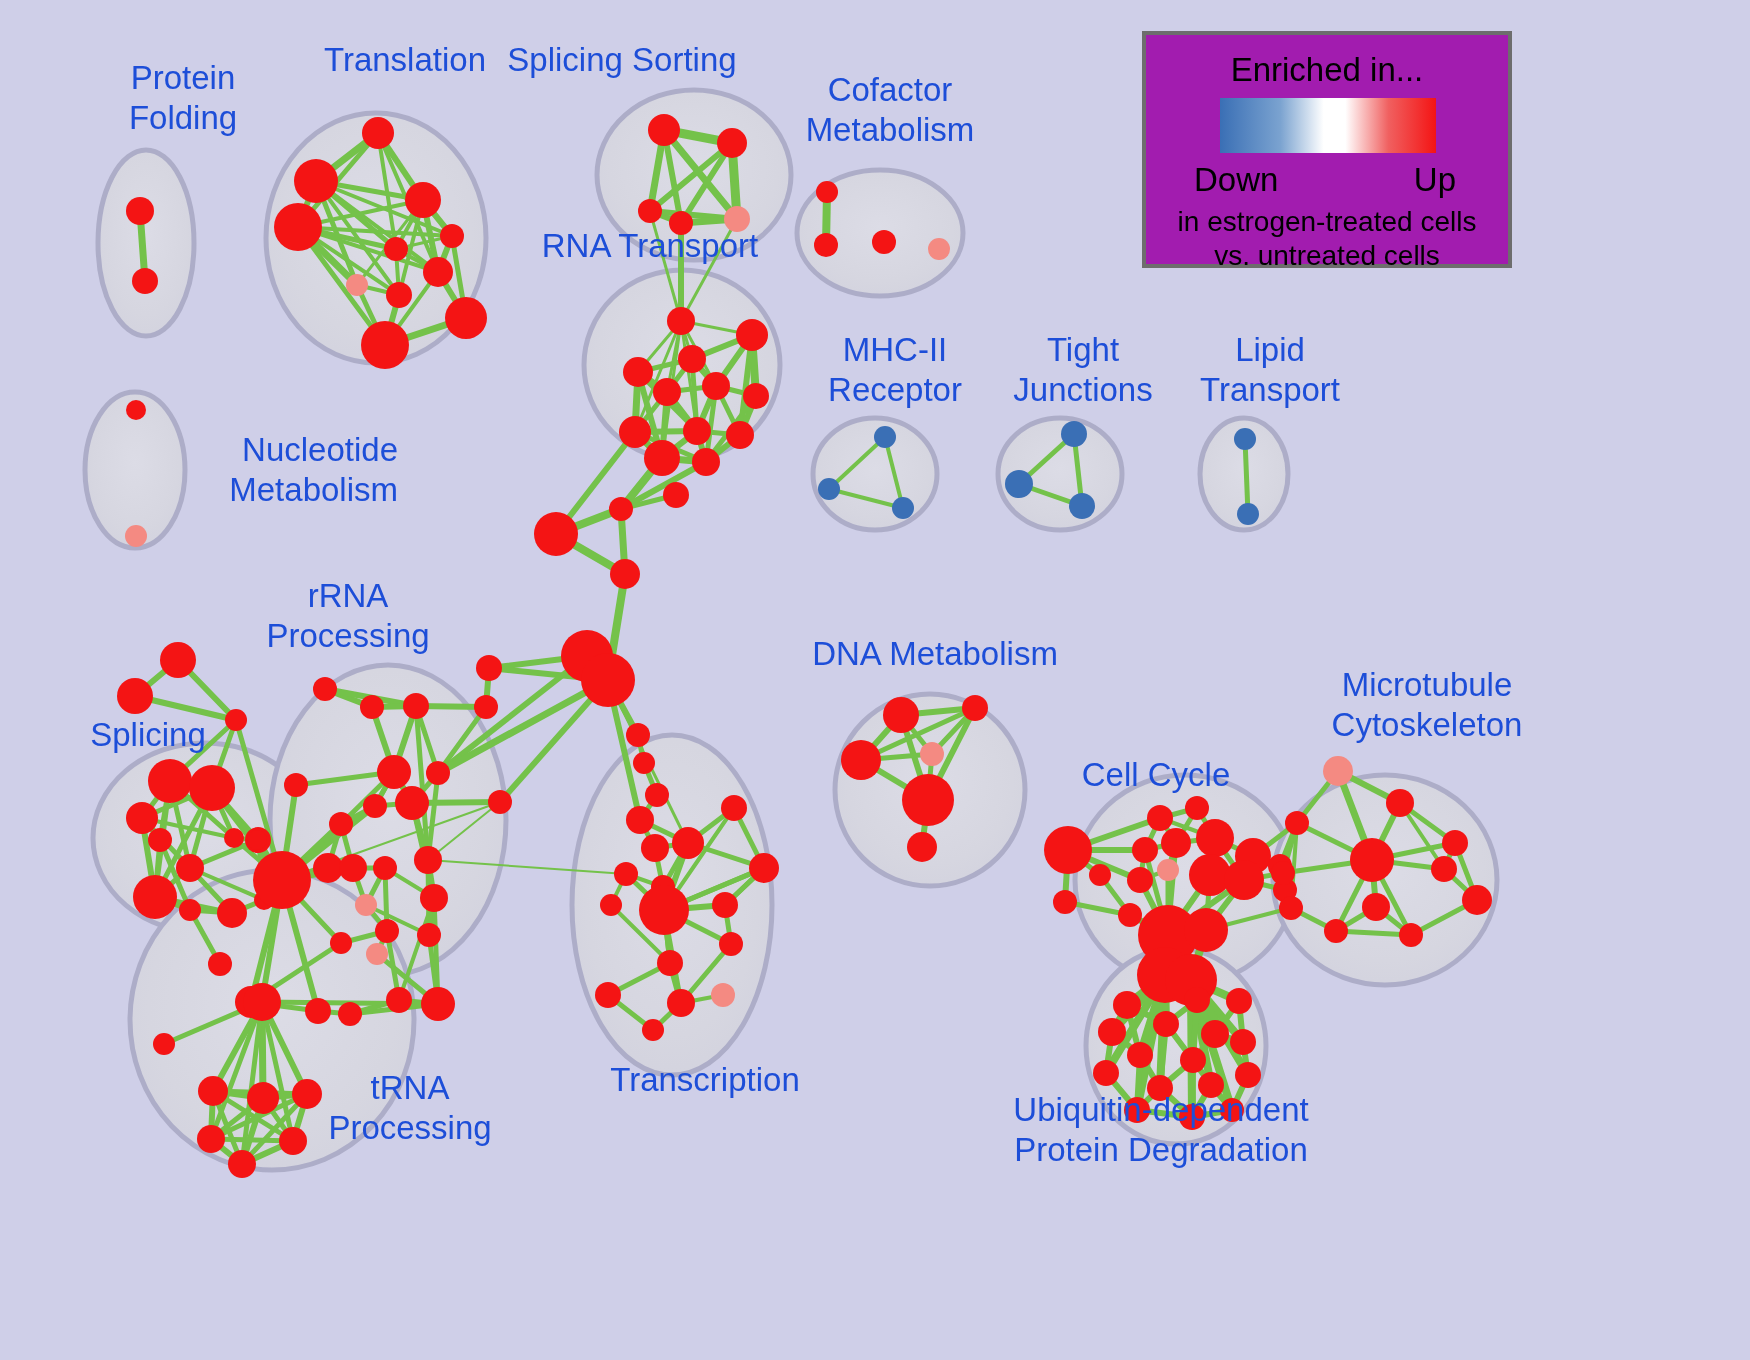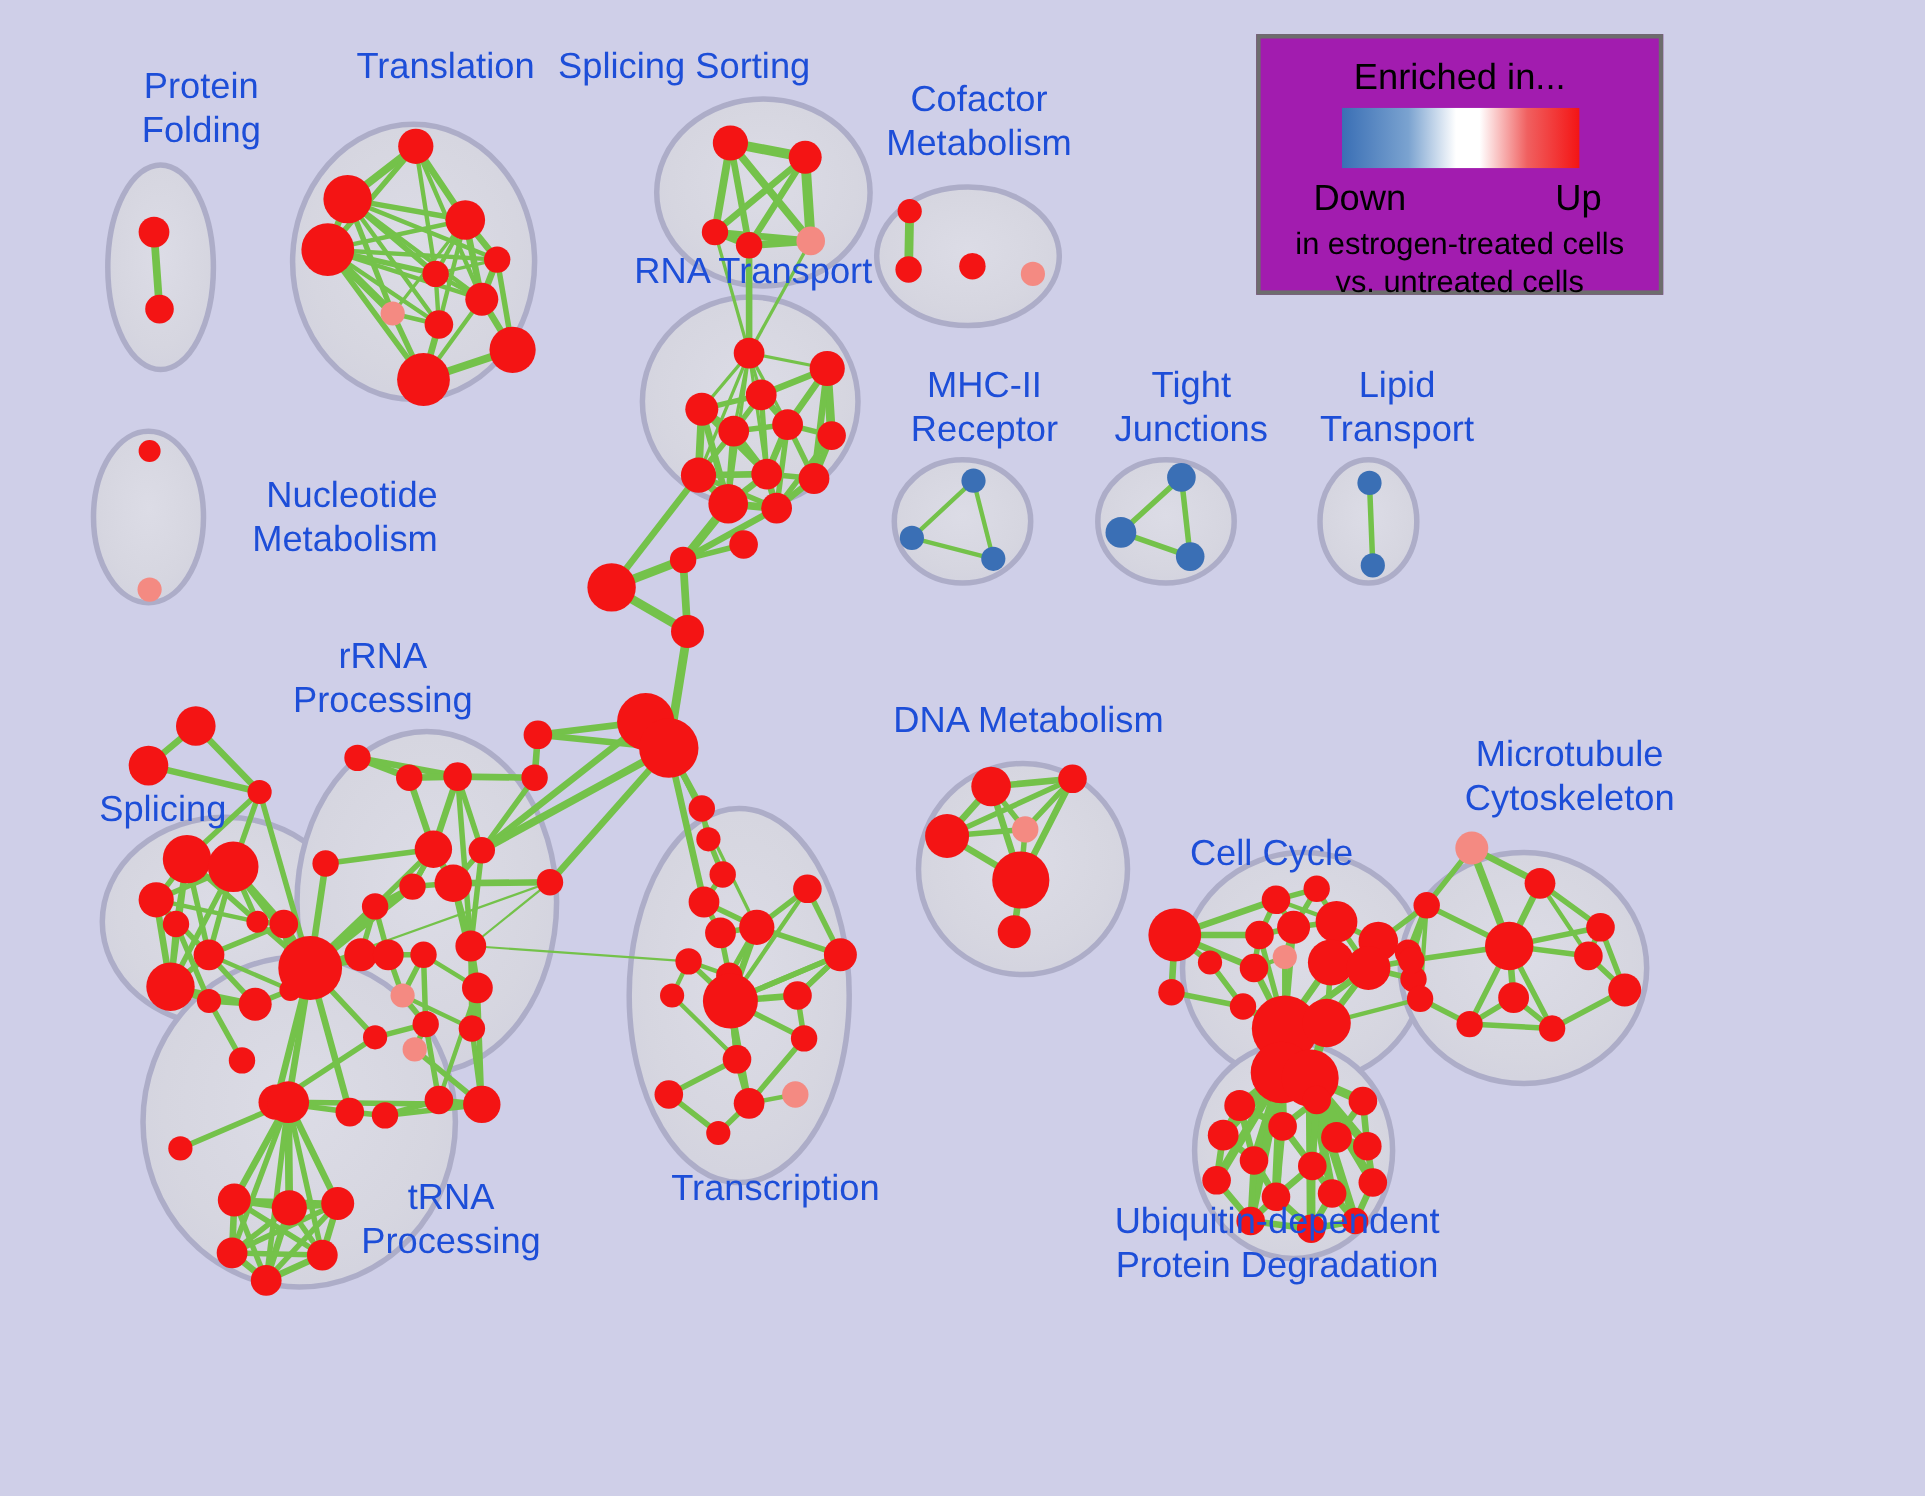--- a/index.html
+++ b/index.html
@@ -650,21 +650,21 @@
         <circle cx="644" cy="763" r="11" fill="#f41414"></circle>
         <circle cx="657" cy="795" r="12" fill="#f41414"></circle>
         <circle cx="500" cy="802" r="12" fill="#f41414"></circle>
       </g>
   </svg>
 
   <div id="labels-layer">
       <div class="label" style="left: 88px; top: 58px; width: 190px;"><div>Protein</div><div>Folding</div></div>
       <div class="label" style="left: 290px; top: 40px; width: 230px;"><div>Translation</div></div>
       <div class="label" style="left: 497px; top: 40px; width: 250px;"><div>Splicing Sorting</div></div>
-      <div class="label" style="left: 543px; top: 226px; width: 250px; text-align: right;"><div>RNA Transport</div></div>
+      <div class="label" style="left: 525px; top: 226px; width: 250px;"><div>RNA Transport</div></div>
       <div class="label" style="left: 790px; top: 70px; width: 200px;"><div>Cofactor</div><div>Metabolism</div></div>
       <div class="label" style="left: 800px; top: 330px; width: 190px;"><div>MHC-II</div><div>Receptor</div></div>
       <div class="label" style="left: 988px; top: 330px; width: 190px;"><div>Tight</div><div>Junctions</div></div>
       <div class="label" style="left: 1175px; top: 330px; width: 190px;"><div>Lipid</div><div>Transport</div></div>
       <div class="label" style="left: 58px; top: 715px; width: 180px;"><div>Splicing</div></div>
       <div class="label" style="left: 248px; top: 576px; width: 200px;"><div>rRNA</div><div>Processing</div></div>
       <div class="label" style="left: 310px; top: 1068px; width: 200px;"><div>tRNA</div><div>Processing</div></div>
       <div class="label" style="left: 580px; top: 1060px; width: 250px;"><div>Transcription</div></div>
       <div class="label" style="left: 805px; top: 634px; width: 260px;"><div>DNA Metabolism</div></div>
       <div class="label" style="left: 1056px; top: 755px; width: 200px;"><div>Cell Cycle</div></div>

